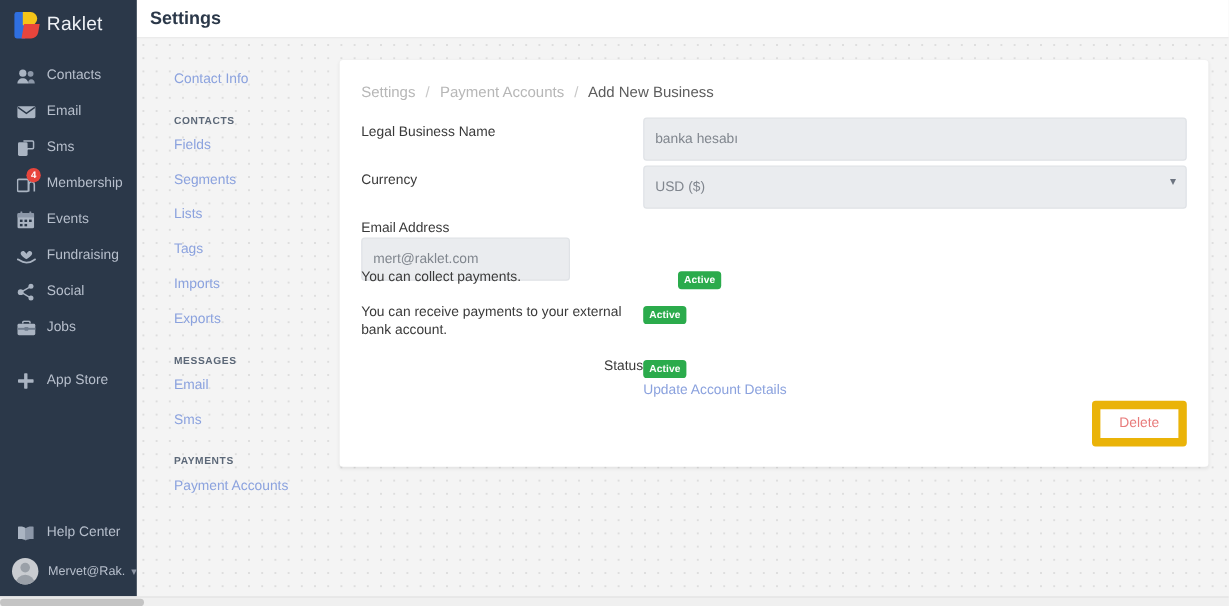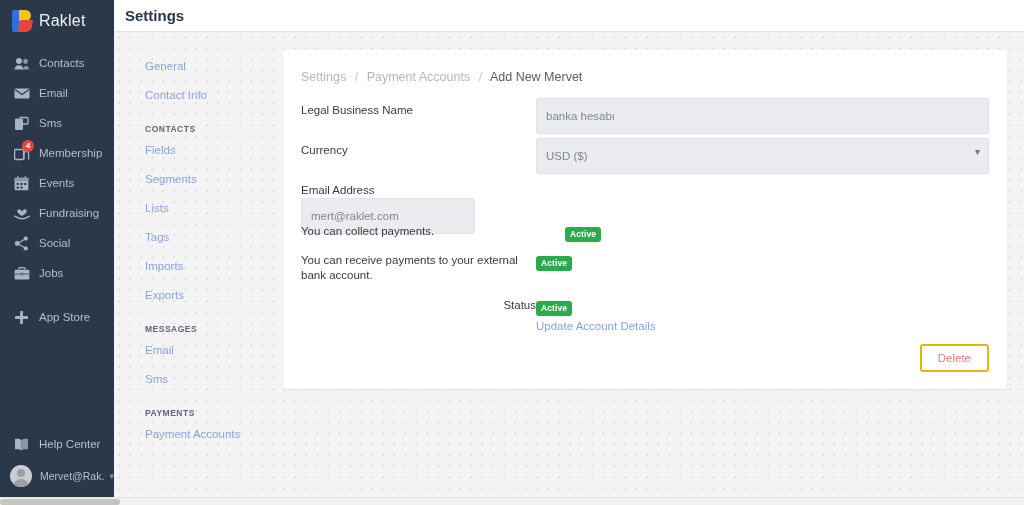--- a/index.html
+++ b/index.html
@@ -294,21 +294,21 @@
     margin-top: 4px;
     color: #8ba2de;
     font-size: 11.5px;
     cursor: pointer;
   }
 
   #delete-button {
     position: absolute;
     right: 18px; bottom: 17px;
     background: #ffffff;
-    border: 2px solid #eab308;
+    border: 7px solid #eab308;
     color: #e87b7b;
     font-family: "Liberation Sans", sans-serif;
     font-size: 11.5px;
     border-radius: 3px;
     padding: 6px 16px;
     cursor: pointer;
   }
 
   
   #h-scrollbar {
@@ -473,21 +473,20 @@
   </div>
 </div>
 
 <div id="top-header">
   <span id="page-title">Settings</span>
 </div>
 
 <div id="content-canvas">
 
   <nav id="settings-nav">
-    <a class="snav-link">General</a>
     <a class="snav-link">Contact Info</a>
 
     <div class="snav-group">CONTACTS</div>
     <a class="snav-link">Fields</a>
     <a class="snav-link">Segments</a>
     <a class="snav-link">Lists</a>
     <a class="snav-link">Tags</a>
     <a class="snav-link">Imports</a>
     <a class="snav-link">Exports</a>
 
@@ -499,21 +498,21 @@
     <a class="snav-link">Payment Accounts</a>
   </nav>
 
   <section id="account-card">
 
     <div id="breadcrumb">
       <span class="crumb">Settings</span>
       <span class="sep">/</span>
       <span class="crumb">Payment Accounts</span>
       <span class="sep">/</span>
-      <span class="crumb current">Add New Mervet</span>
+      <span class="crumb current">Add New Business</span>
     </div>
 
     <div class="form-row" style="top:48px;">
       <div class="form-label strong">Legal Business Name</div>
       <div class="form-control">
         <input class="fld" type="text" disabled="" value="banka hesabı" style="">
       </div>
     </div>
 
     <div class="form-row" style="top:88px;">

